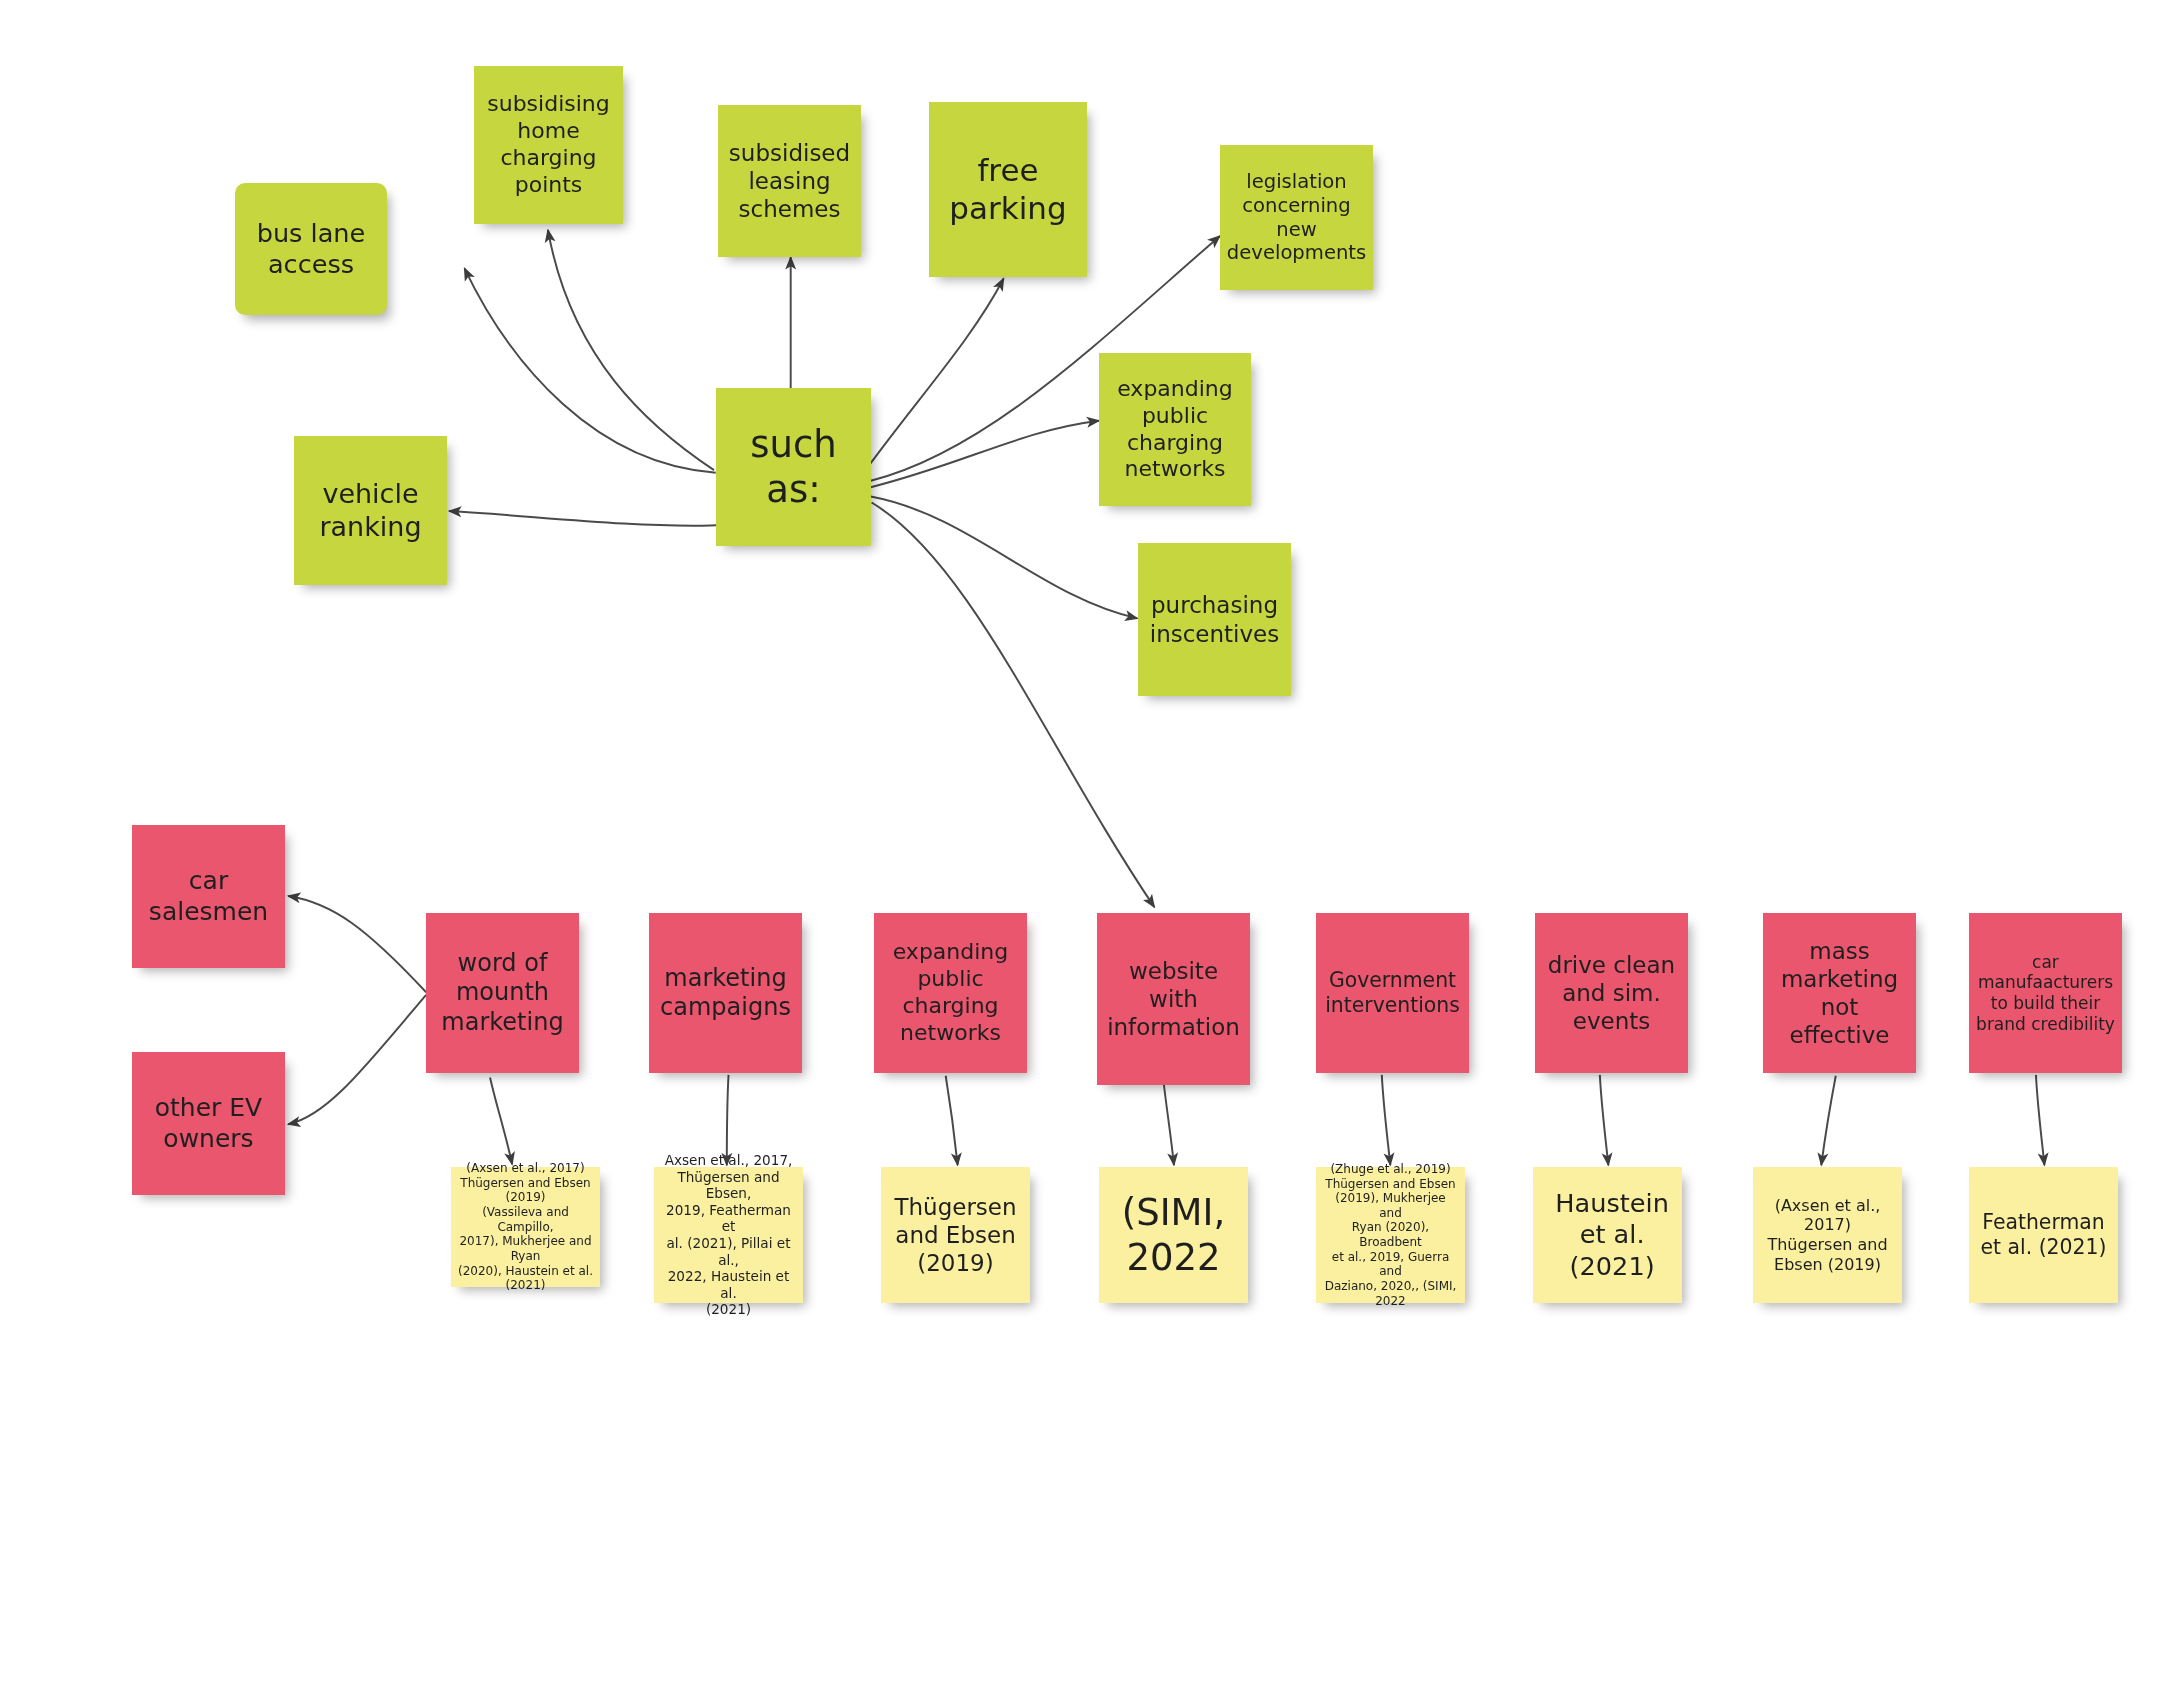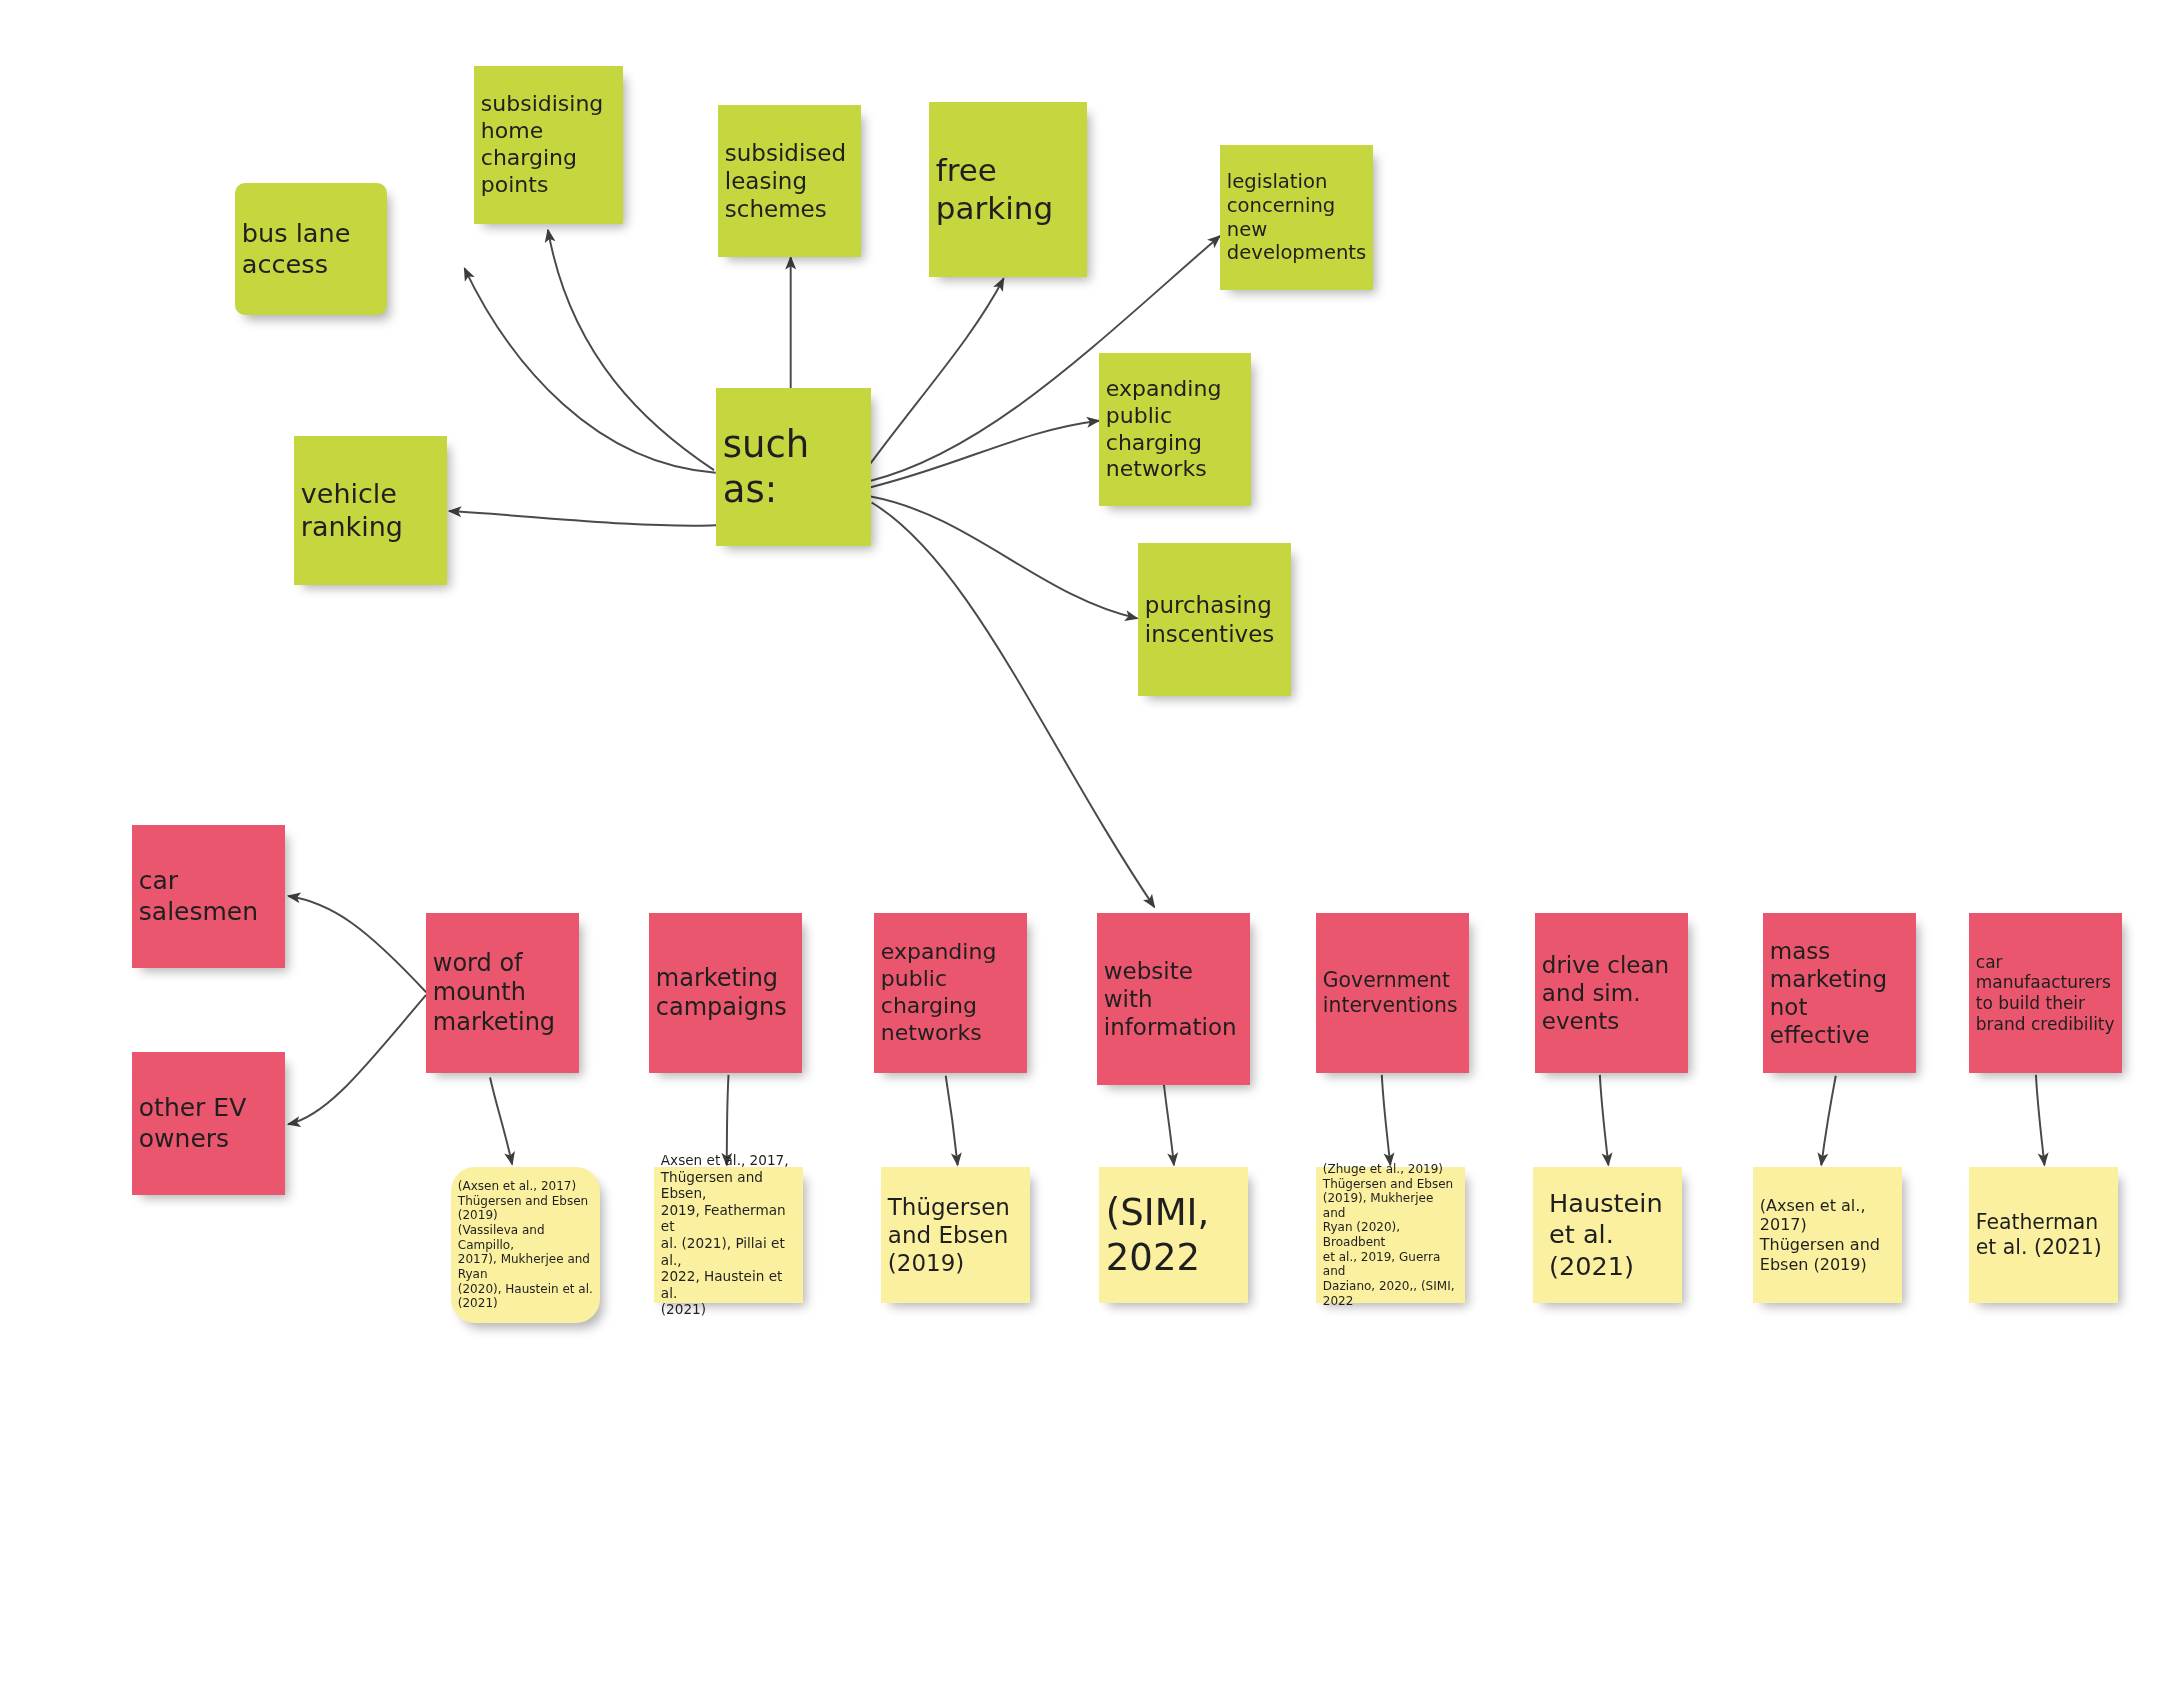--- a/index.html
+++ b/index.html
@@ -25,21 +25,21 @@
     height: 1689px;
     pointer-events: none;
     z-index: 1;
   }
   .note {
     position: absolute;
     z-index: 3;
     display: flex;
     align-items: center;
     justify-content: center;
-    text-align: left;
+    text-align: center;
     box-sizing: border-box;
     padding: 5.1px 6.8px;
     line-height: 1.22;
     color: #1f1f1f;
     box-shadow: 6px 7.7px 10.2px -3.4px rgba(0,0,0,0.30);
     white-space: pre-line;
   }
   .note.green  { background: #c6d63e; }
   .note.pink   { background: #e9566e; }
   .note.yellow { background: #faf0a0; }
@@ -201,21 +201,21 @@
 effective</span>
   </div>
 
   <div class="note pink" style="left:1969px; top:913px; width:153px; height:160px; font-size:17px;">
     <span class="txt">car
 manufaacturers
 to build their
 brand credibility</span>
   </div>
 
-  <div class="note yellow" style="left:451px; top:1167px; width:149px; height:156px; font-size:12px;border-radius:24px;">
+  <div class="note yellow" style="left:451px; top:1167px; width:149px; height:120px; font-size:12px;">
     <span class="txt">(Axsen et al., 2017)
 Thügersen and Ebsen
 (2019)
 (Vassileva and Campillo,
 2017), Mukherjee and Ryan
 (2020), Haustein et al.
 (2021)</span>
   </div>
 
   <div class="note yellow" style="left:654px; top:1167px; width:149px; height:136px; font-size:13.6px;">

